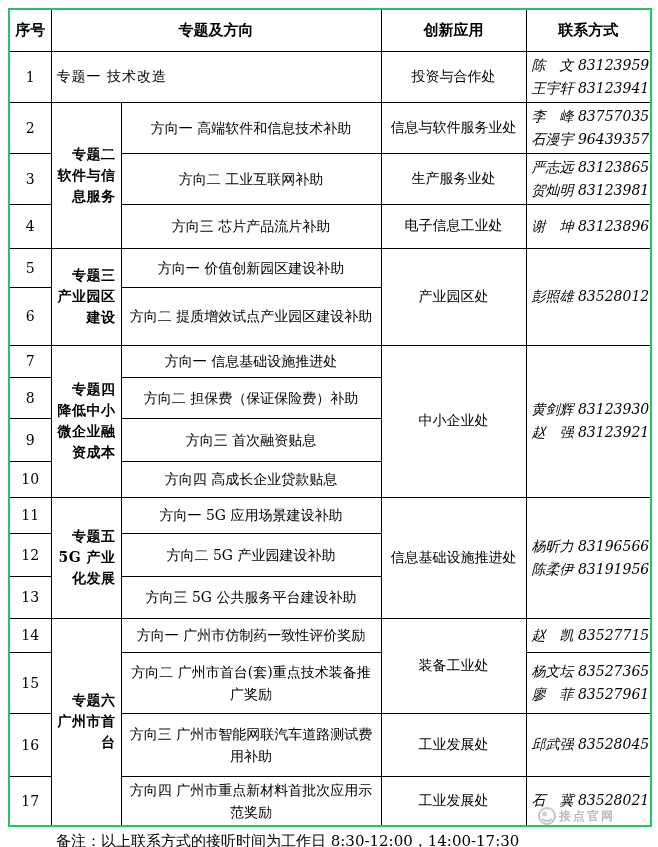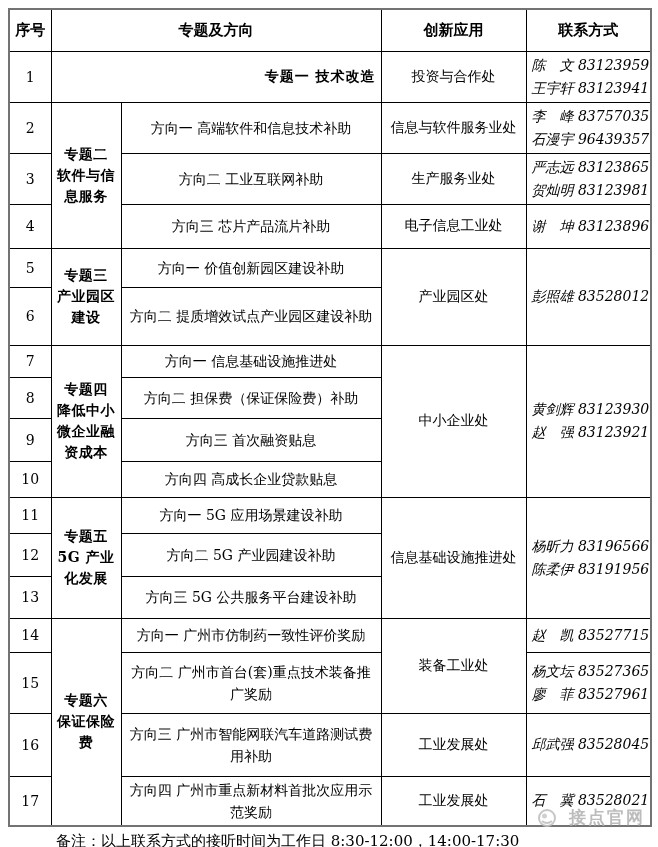--- a/index.html
+++ b/index.html
@@ -13,44 +13,44 @@
   .page {
     position: relative;
     width: 658px; height: 847px;
     padding: 8px 8px 0 8px;
     overflow: hidden;
   }
   table.grid {
     border-collapse: collapse;
     table-layout: fixed;
     width: 642px;
-    border: 2px solid #737373;
+    border: 2px solid #22c55e;
     font-size: 14px;
   }
   table.grid th, table.grid td {
     border: 1px solid #000;
     vertical-align: middle;
     padding: 2px 5px;
     overflow: hidden;
   }
   th {
     font-size: 15px;
     font-weight: bold;
     text-align: center;
     padding: 4px 2px;
   }
   td.no { text-align: center; }
   td.topic1 {
+    font-weight: normal;
+    text-align: left;
+    letter-spacing: 1px;
+  }
+  td.group {
     font-weight: bold;
     text-align: right;
-    letter-spacing: 1px;
-  }
-  td.group {
-    font-weight: bold;
-    text-align: center;
     padding: 2px 4px 2px 7px;
     line-height: 21px;
     letter-spacing: 0.5px;
   }
   td.dir {
     text-align: center;
     padding-left: 10px;
     padding-right: 6px;
     line-height: 22px;
   }
@@ -65,24 +65,24 @@
   .footer-note {
     margin: 5px 0 0 48px;
     font-size: 15px;
     line-height: 18px;
   }
   .watermark {
     position: absolute;
     left: 537px; top: 806px;
     display: flex;
     align-items: center;
-    gap: 12px;
+    gap: 2px;
     color: #b5b5b5;
     opacity: 0.9;
-    font-size: 17px;
+    font-size: 12px;
     font-weight: bold;
     letter-spacing: 2px;
     pointer-events: none;
   }
   .watermark svg { display: block; }
 </style>
 </head>
 <body>
 
 <div class="page">
@@ -202,21 +202,21 @@
         <td class="dir">方向二 5G 产业园建设补助</td>
       </tr>
       <tr style="height:42px">
         <td class="no">13</td>
         <td class="dir">方向三 5G 公共服务平台建设补助</td>
       </tr>
       <tr style="height:34px">
         <td class="no">14</td>
         <td class="group" rowspan="4">
           <div>专题六</div>
-          <div>保证保险费</div>
+          <div>广州市首台</div>
         </td>
         <td class="dir">方向一 广州市仿制药一致性评价奖励</td>
         <td class="dept" rowspan="2">装备工业处</td>
         <td class="contact">
           <div class="cl">赵　凯 83527715</div>
         </td>
       </tr>
       <tr style="height:61px">
         <td class="no">15</td>
         <td class="dir">方向二 广州市首台(套)重点技术装备推广奖励</td>

